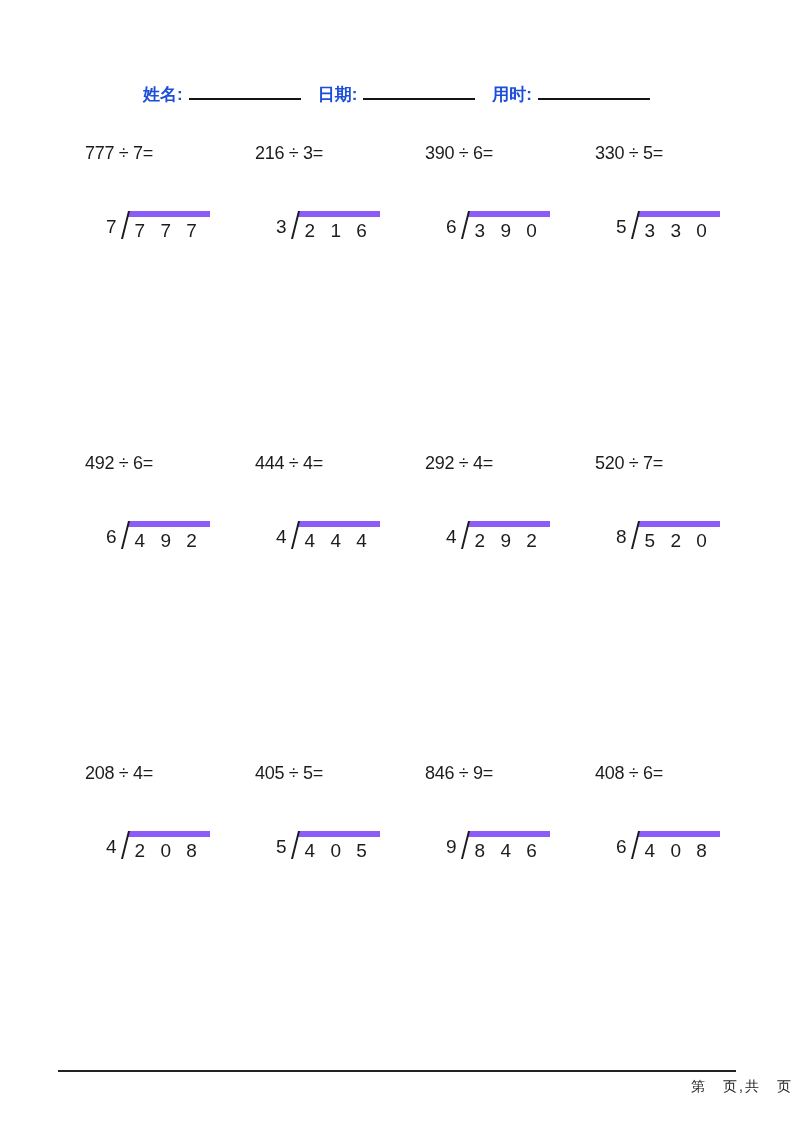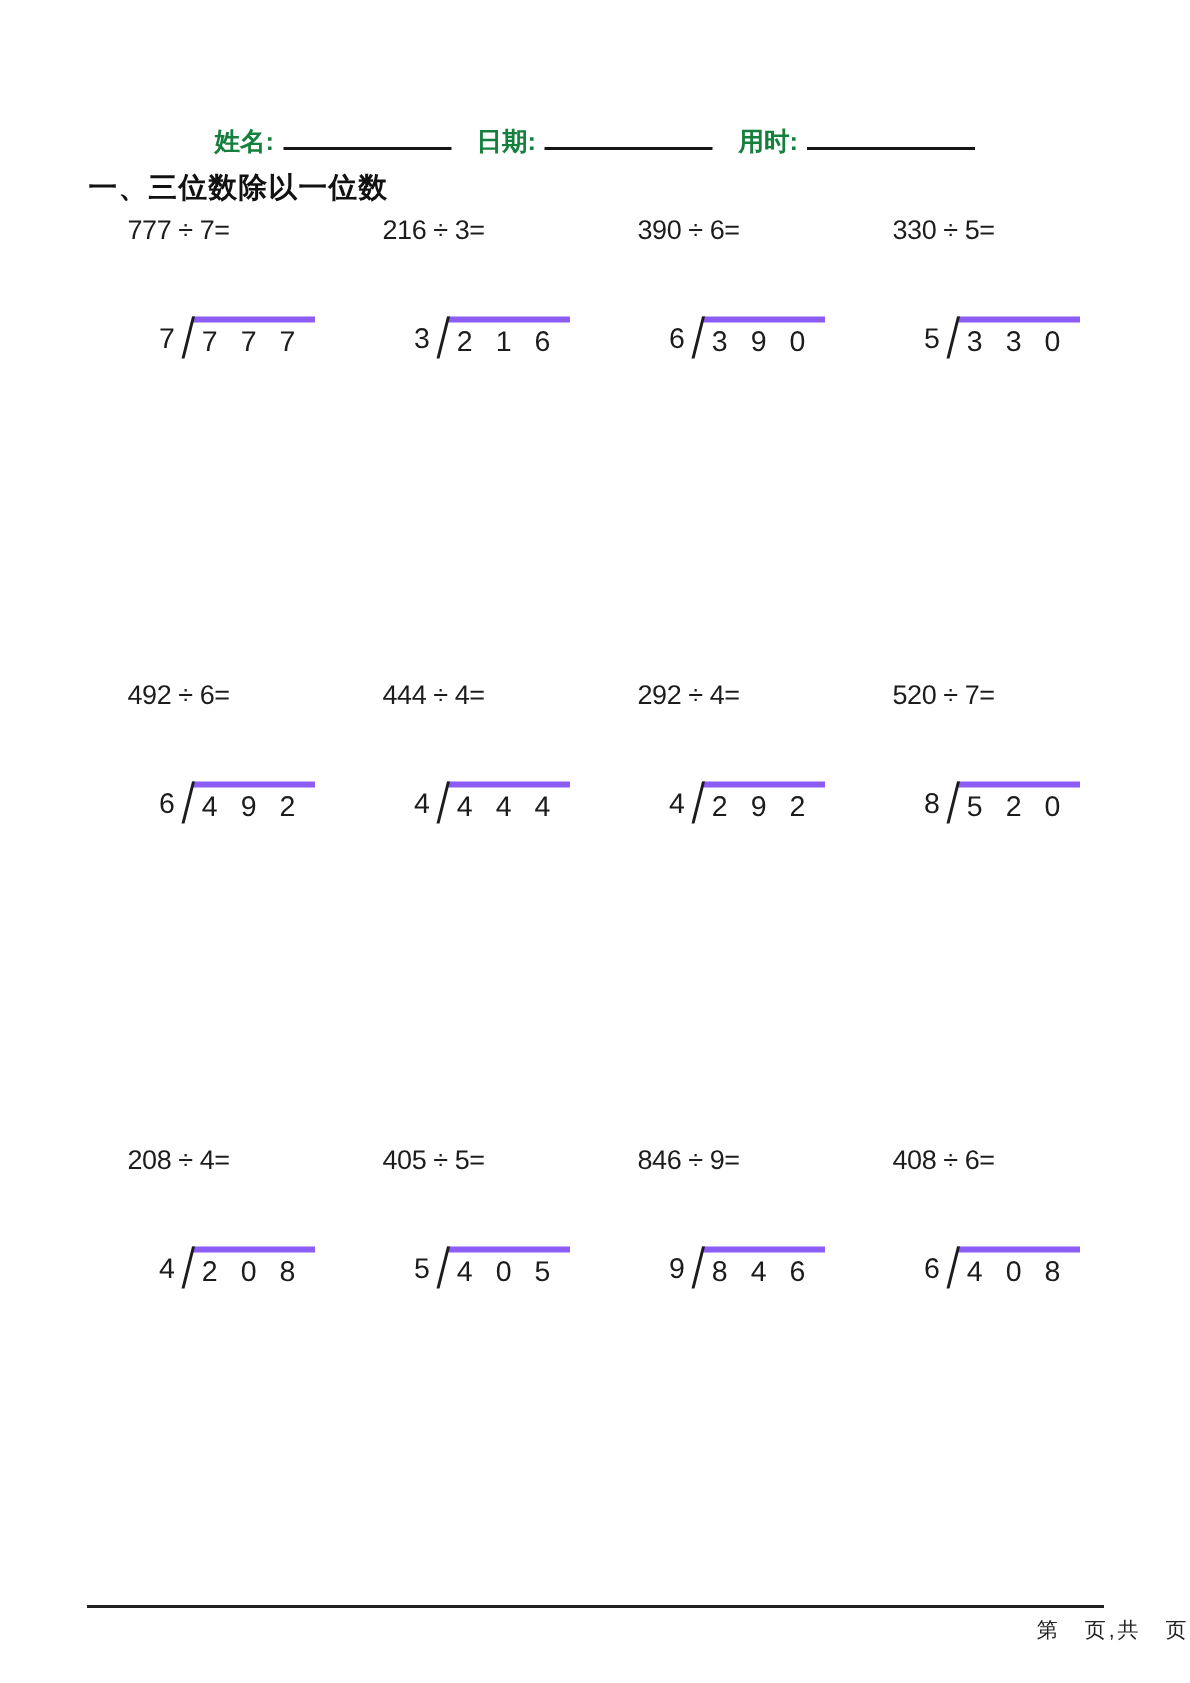--- a/index.html
+++ b/index.html
@@ -38,21 +38,21 @@
     position: absolute;
     top: 83px;
     left: 0;
     right: 0;
     display: flex;
     justify-content: center;
     align-items: baseline;
     gap: 17px;
     font-size: 17px;
     font-weight: bold;
-    color: #15803d;
+    color: #1d4ed8;
   }
   .info .field { display: inline-flex; align-items: baseline; }
   .info .flabel { margin-right: 6px; }
   .blank {
     display: inline-block;
     width: 112px;
     height: 14px;
     margin-bottom: -3px;
     border-bottom: 2px solid #151515;
   }
@@ -95,21 +95,21 @@
     flex: none;
     width: 2px;
     height: 28px;
     background: #1c1c1c;
     margin-left: 11px;
     margin-right: -2px;
     transform: skewX(-14deg);
     transform-origin: 50% 0;
   }
   .ld-dividend {
-    border-top: 4px solid #8b5cf6;
+    border-top: 6px solid #8b5cf6;
     padding: 3px 13px 0 7px;
     word-spacing: 10px;
   }
 
   
   .footer-line {
     position: absolute;
     top: 1070px;
     left: 58px;
     width: 678px;
@@ -141,21 +141,20 @@
     <span class="field">
       <span class="flabel">日期:</span>
       <span class="blank"></span>
     </span>
     <span class="field">
       <span class="flabel">用时:</span>
       <span class="blank"></span>
     </span>
   </div>
 
-  <div class="section">一、三位数除以一位数</div>
 
   <div id="problems">
       <div class="prob-row" style="top: 143px;">
         <div class="cell">
     <div class="eq">777 ÷ 7=</div>
     <div class="ld">
       <span class="ld-divisor">7</span>
       <span class="ld-slash"></span>
       <span class="ld-dividend">7 7 7</span>
     </div>

